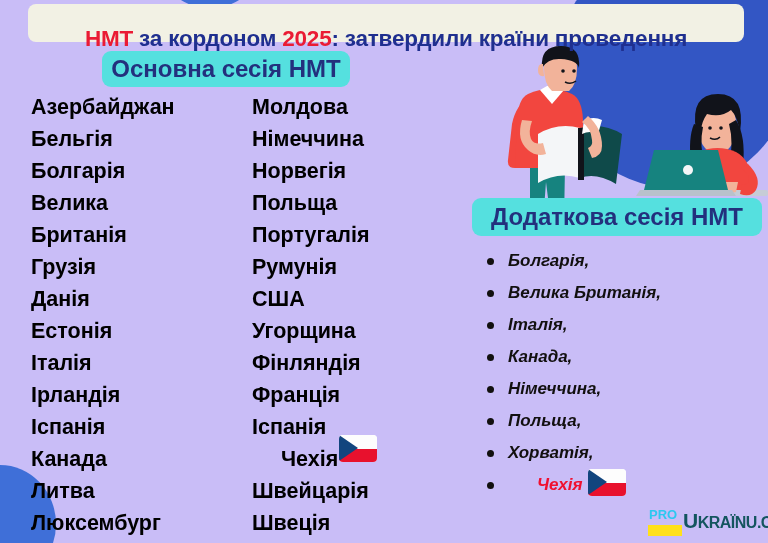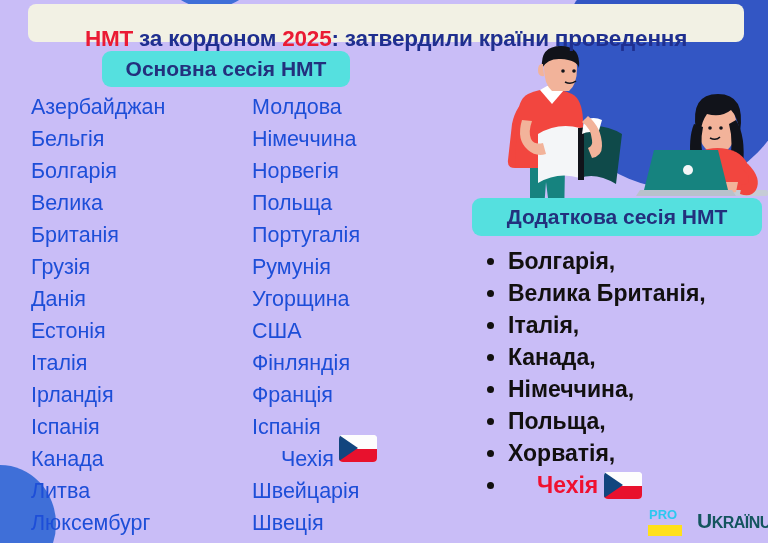--- a/index.html
+++ b/index.html
@@ -29,39 +29,39 @@
     background:#f2f1e4; border-radius:8px; z-index:6;
     display:flex; align-items:center; justify-content:center;
     white-space:nowrap;
   }
   .title-text{ font-size:22.5px; font-weight:bold; letter-spacing:-0.2px; color:#1f2f8f;margin-top:32px; }
   .title-red{ color:#ea1b34; }
 
   
   .badge{
     position:absolute; z-index:7; background:#55e0df; border-radius:9px;
-    color:#23307d; font-size:21px; font-weight:bold;
+    color:#23307d; font-size:24px; font-weight:bold;
     display:flex; align-items:center; justify-content:center;
   }
   .badge-main{ left:102px; top:51px; width:248px; height:36px; }
   .badge-extra{ left:472px; top:198px; width:290px; height:38px; }
 
   
   .col{ position:absolute; z-index:5; }
-  .col li{ list-style:none; font-size:21.5px; font-weight:normal; color:#1d4ed8;
+  .col li{ list-style:none; font-size:21.5px; font-weight:bold; color:#000000;
            line-height:32px; white-space:nowrap; }
   .col-1{ left:31px; top:91px; }
   .col-2{ left:252px; top:91px; }
   .red-country{ color:#f01030;margin-left:29px; }
 
   
   .bullets{ position:absolute; left:486px; top:245px; z-index:5; }
   .bullets li{
-    list-style:none; font-size:23px; font-weight:bold; color:#12100f;
-    line-height:32px; white-space:nowrap; position:relative; padding-left:22px;
+    list-style:none; font-size:17px; font-weight:bold; color:#12100f;
+    line-height:32px; white-space:nowrap; position:relative; padding-left:22px;font-style:italic;
   }
   .bullets li::before{
     content:""; position:absolute; left:1px; top:13px;
     width:7px; height:7px; background:#12100f; border-radius:50%;
   }
 
   
   .cz-flag{ display:inline-block; width:38px; height:27px; vertical-align:-6px;
             margin-left:6px; border-radius:4px; overflow:hidden; position:relative;
             background:#fff; }
@@ -73,21 +73,21 @@
   .flag-inline-col2{
     position:absolute; left:333px; top:435px; z-index:6;
   }
 
   
   .illus{ position:absolute; left:460px; top:38px; width:308px; height:184px; z-index:4; }
 
   
   .logo{ position:absolute; left:648px; top:504px; z-index:8; height:32px;
          display:flex; align-items:flex-end; }
-  .logo-pro-wrap{ position:relative; width:34px; height:28px; margin-right:15px; }
+  .logo-pro-wrap{ position:relative; width:34px; height:28px; margin-right:1px; }
   .logo-pro-yellow{ position:absolute; left:0; bottom:0; width:34px; height:11px; background:#ffe01b; }
   .logo-pro-text{ position:absolute; left:1px; top:-1px; font-size:13px; font-weight:bold;
                   color:#2ec8f0; letter-spacing:0px; }
   .logo-main{ font-size:21px; font-weight:bold; color:#14555f; letter-spacing:-0.5px;
               line-height:26px; }
   .logo-main .sm{ font-size:16px; }
 </style>
 </head>
 <body>
 
@@ -165,22 +165,22 @@
     <li>Люксембург</li>
   </ul>
 
   <ul class="col col-2">
     <li>Молдова</li>
     <li>Німеччина</li>
     <li>Норвегія</li>
     <li>Польща</li>
     <li>Португалія</li>
     <li>Румунія</li>
+    <li>США</li>
     <li>Угорщина</li>
-    <li>США</li>
     <li>Фінляндія</li>
     <li>Франція</li>
     <li>Іспанія</li>
     <li class="red-country">Чехія</li>
     <li>Швейцарія</li>
     <li>Швеція</li>
   </ul>
 
   <span class="cz-flag flag-inline-col2">
     <span class="cz-white"></span>

